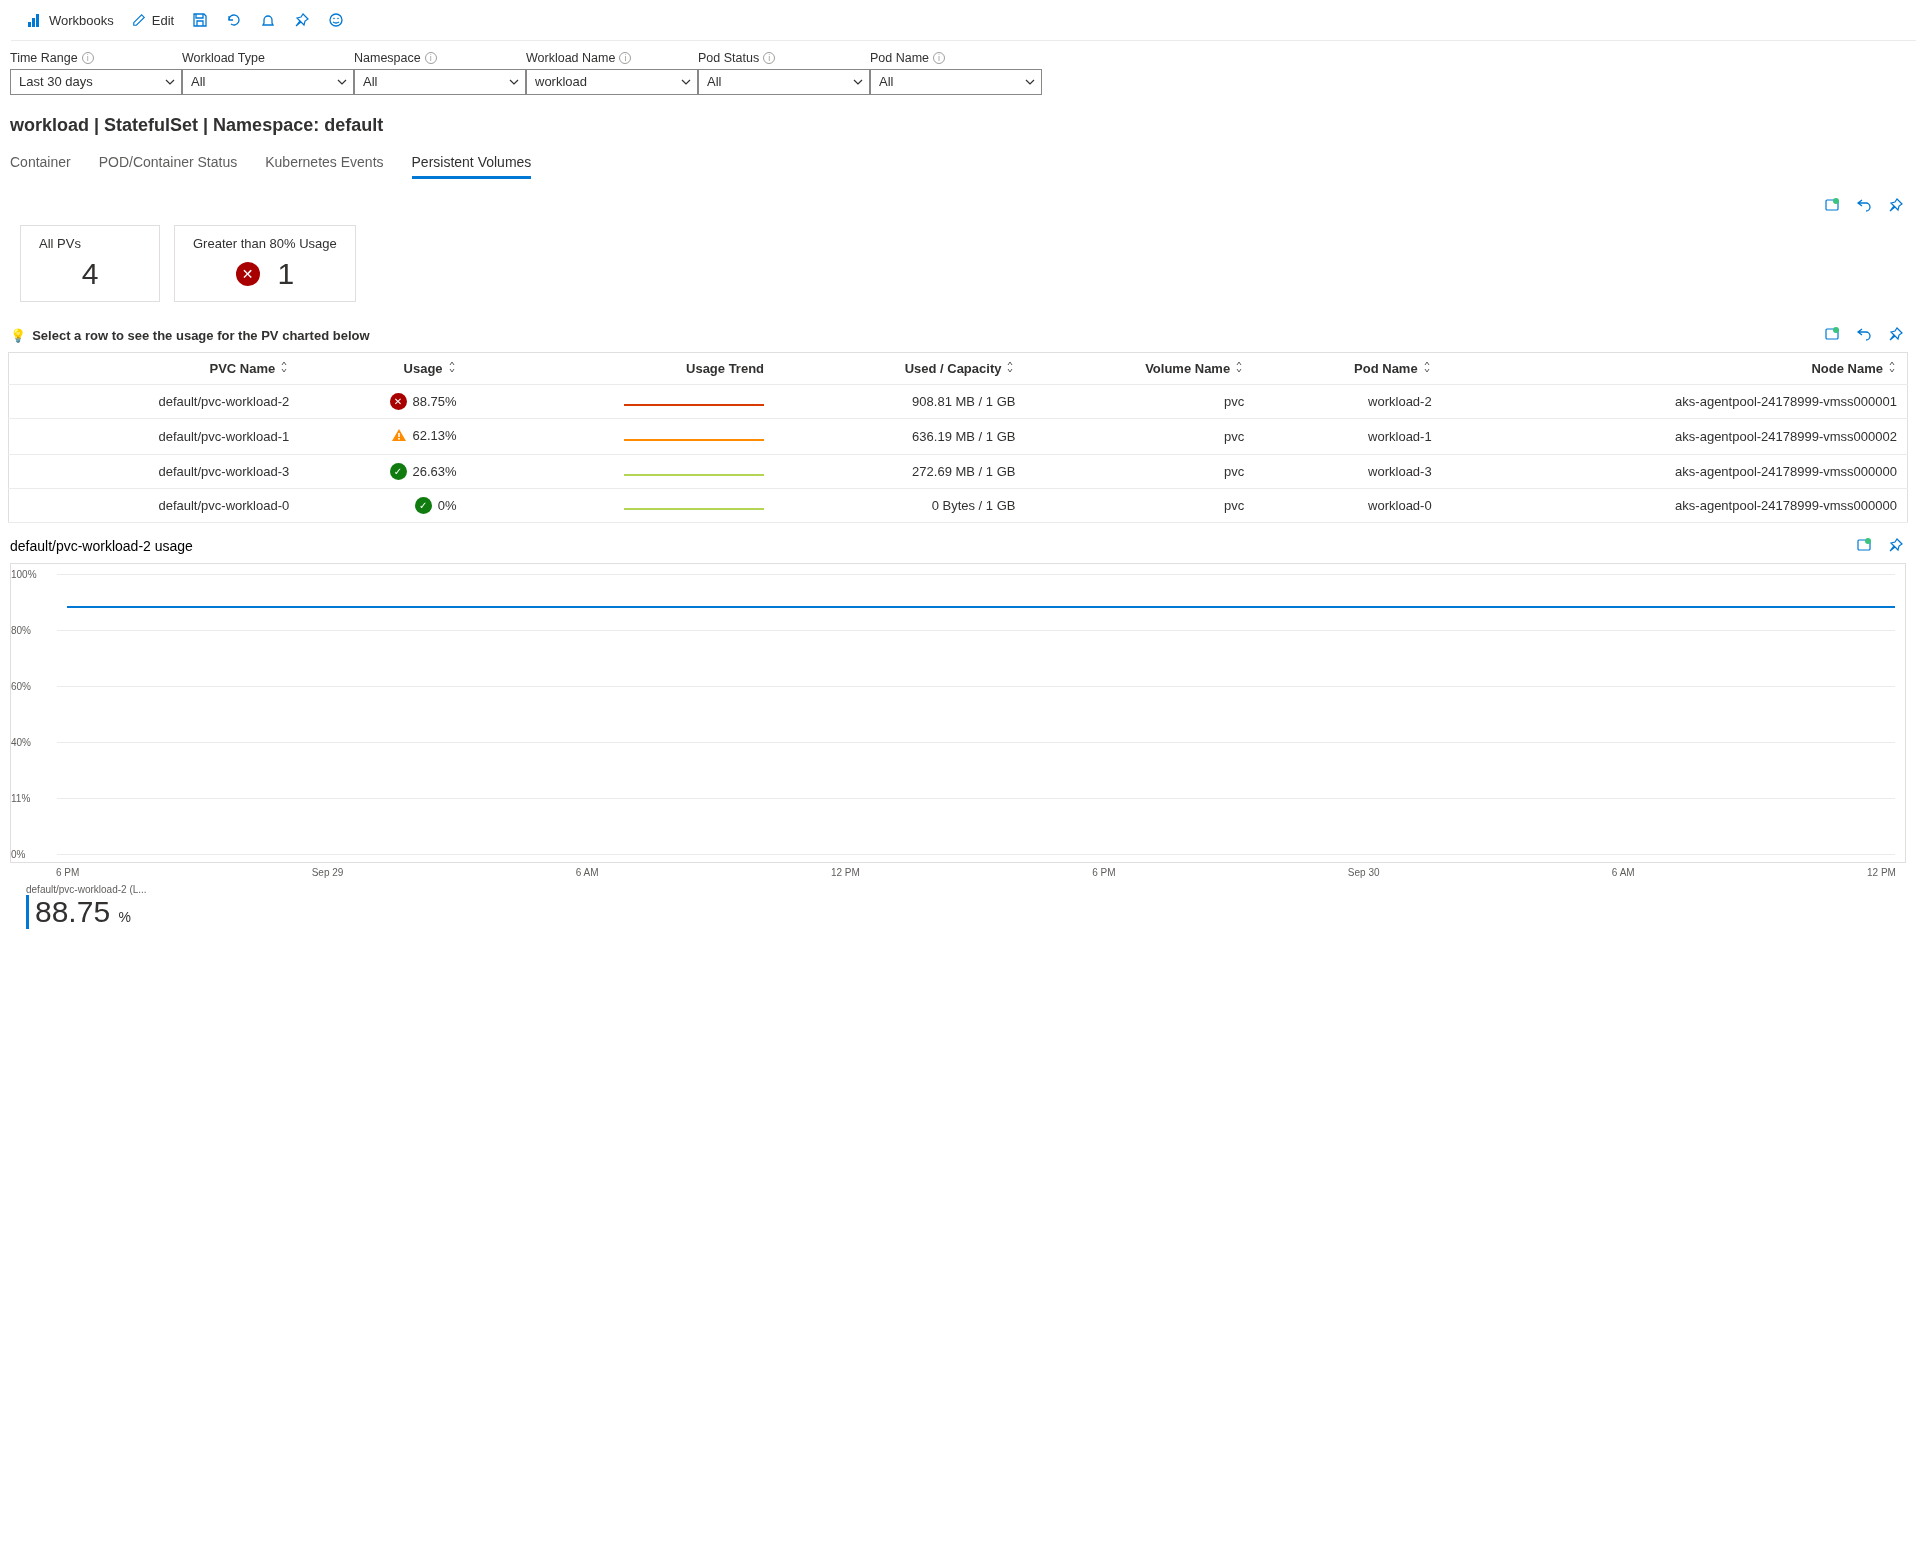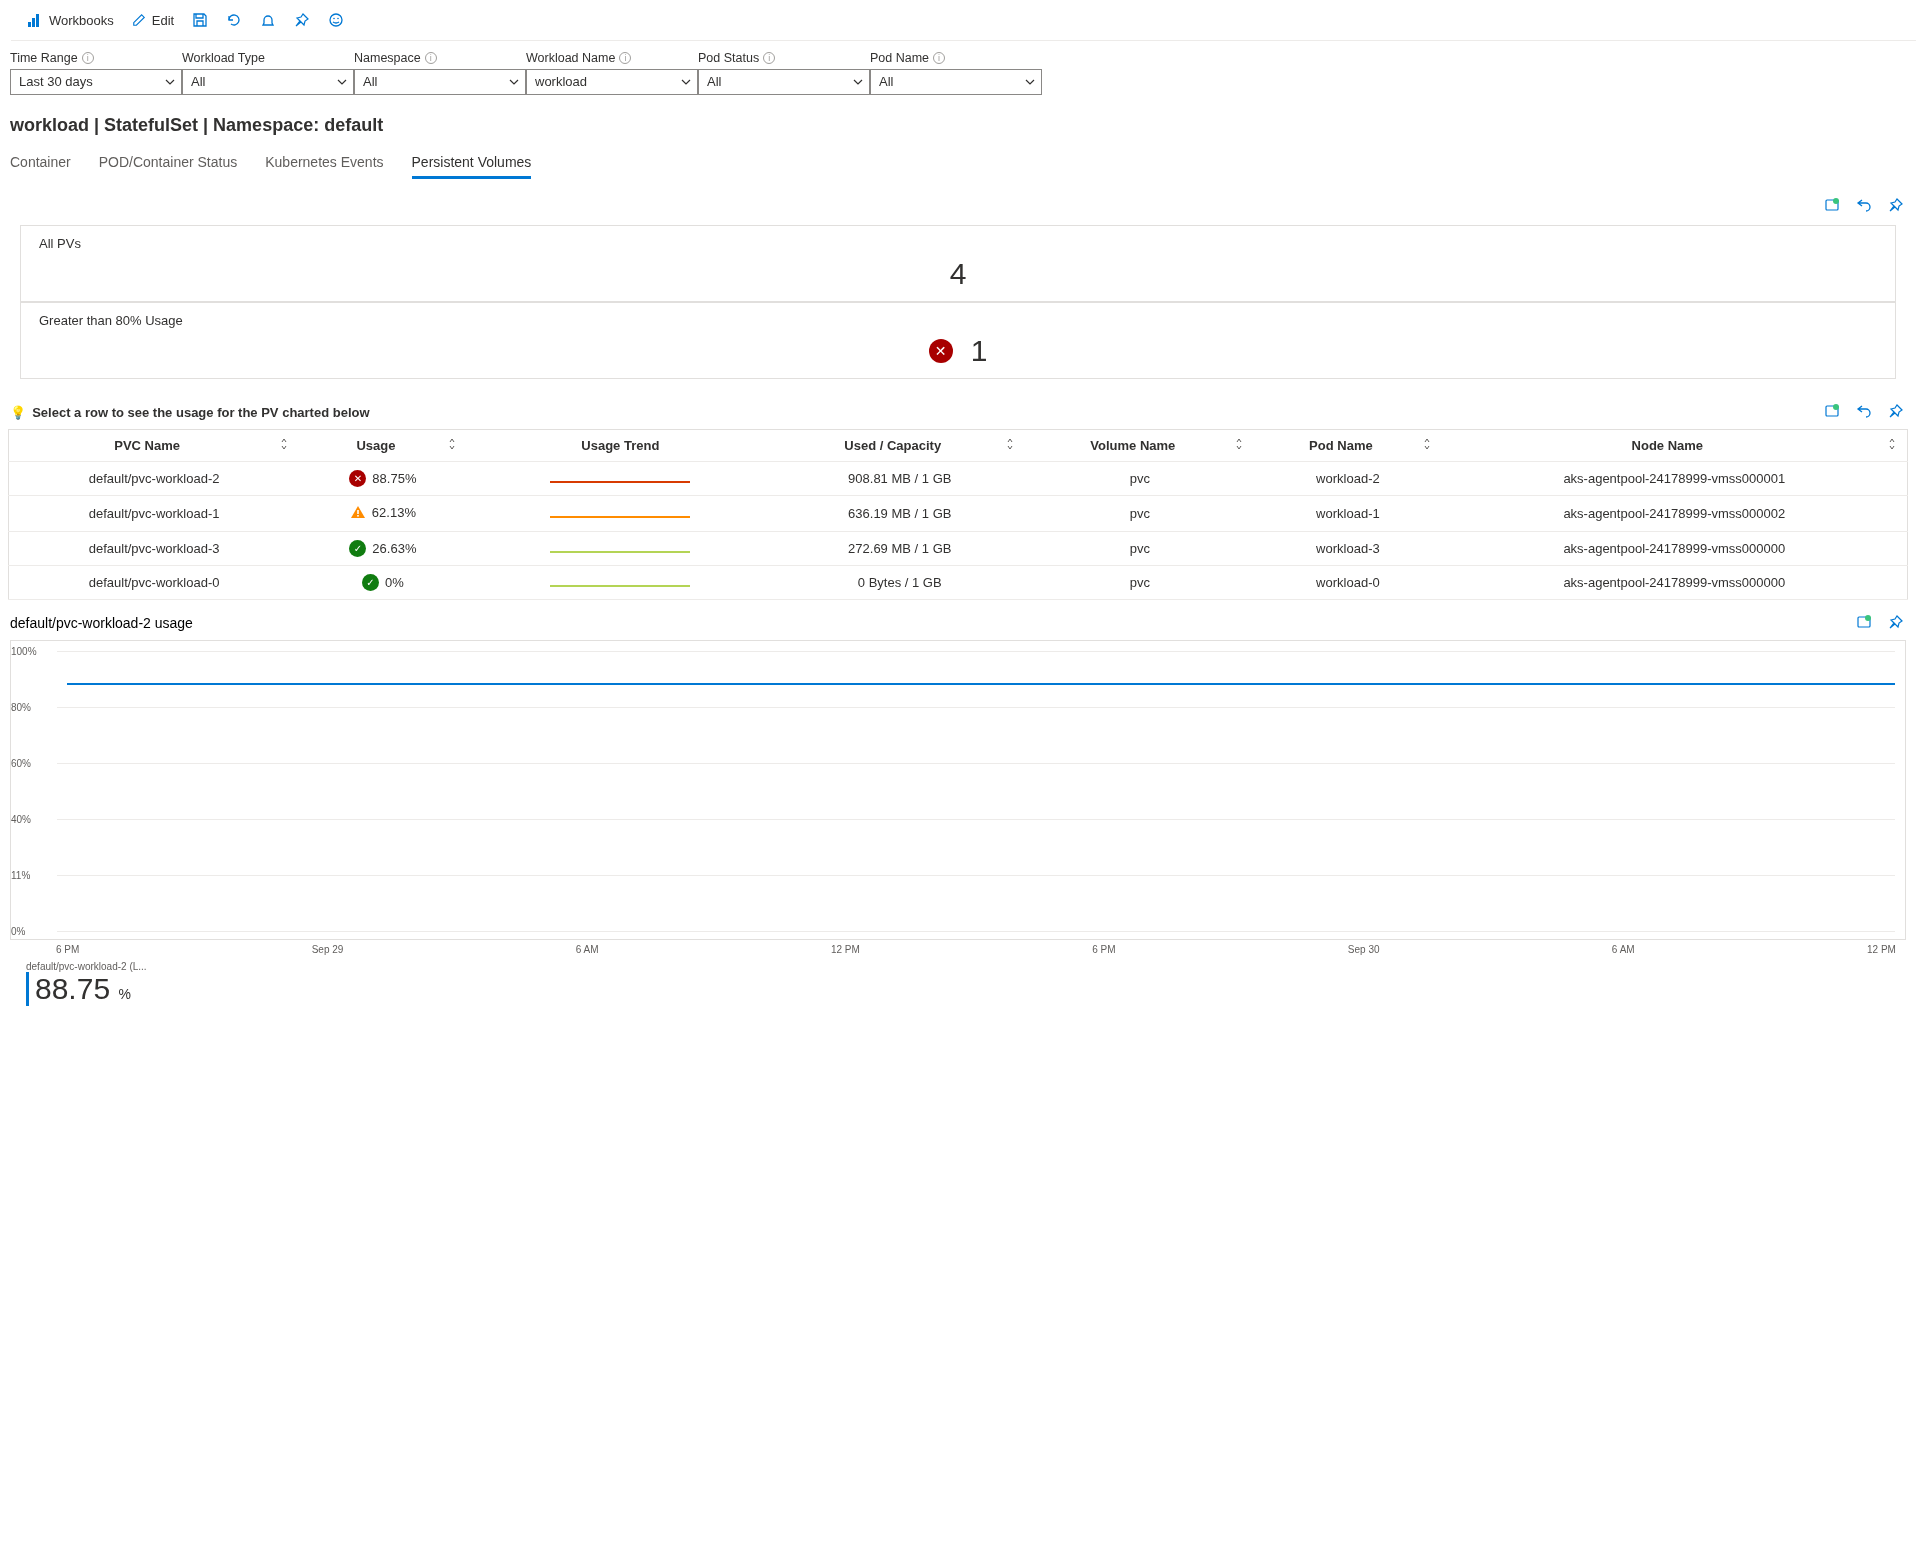--- a/index.html
+++ b/index.html
@@ -12,30 +12,30 @@
 .filter-label{font-size:12.5px;color:#323130;display:flex;align-items:center;gap:4px;}
 .info-icon{display:inline-block;width:12px;height:12px;border:1px solid #a19f9d;border-radius:50%;font-size:9px;line-height:10px;text-align:center;color:#a19f9d;}
 .select{position:relative;width:172px;height:26px;border:1px solid #8a8886;padding:4px 22px 4px 8px;font-size:13px;background:#fff;cursor:pointer;}
 .select .chev{position:absolute;right:6px;top:7px;}
 .page-title{font-size:18px;font-weight:600;padding:14px 10px 6px 10px;}
 .tabs{display:flex;gap:28px;padding:6px 10px 8px 10px;}
 .tab{font-size:14px;color:#605e5c;padding:6px 0;cursor:pointer;}
 .tab.active{color:#323130;border-bottom:3px solid #0078d4;font-weight:400;}
 .section-actions{display:flex;gap:14px;padding:10px 10px 0 10px;justify-content:flex-end;}
 .action-icon{width:18px;height:18px;color:#0078d4;cursor:pointer;}
-.cards{display:flex;padding:10px 20px;flex-direction:column;}
+.cards{display:flex;gap:14px;padding:10px 20px;}
 .card{border:1px solid #e1dfdd;padding:10px 18px;min-width:140px;}
 .card-label{font-size:13px;color:#323130;text-align:left;margin-bottom:6px;}
 .card-body{display:flex;align-items:center;justify-content:center;gap:18px;}
 .card-value{font-size:30px;font-weight:400;}
 .status-dot{width:24px;height:24px;border-radius:50%;display:flex;align-items:center;justify-content:center;font-size:14px;color:#fff;flex-shrink:0;}
 .hint-row{display:flex;justify-content:space-between;align-items:center;padding:14px 10px 4px 10px;}
 .hint{font-size:13px;font-weight:600;display:flex;align-items:center;gap:6px;}
 .table{width:calc(100% - 16px);margin:4px 8px;border:1px solid #e1dfdd;border-collapse:collapse;}
-.table th,.table td{text-align:center;padding:8px 10px;font-size:13px;border-bottom:1px solid #edebe9;}
+.table th,.table td{text-align:right;padding:8px 10px;font-size:13px;border-bottom:1px solid #edebe9;}
 .table th{font-weight:600;background:#fff;}
 .sort-icon{font-size:10px;color:#605e5c;margin-left:4px;display:inline-flex;flex-direction:column;line-height:6px;float:right;}
 .icon-cell{display:inline-flex;align-items:center;gap:6px;}
 .status-sm{width:17px;height:17px;border-radius:50%;display:inline-flex;align-items:center;justify-content:center;font-size:10px;color:#fff;flex-shrink:0;}
 .trend-line{display:inline-block;width:140px;height:2px;}
 .chart-wrap{padding:10px 10px;}
 .chart-title-row{display:flex;justify-content:space-between;align-items:center;font-size:14px;color:#000000;margin-bottom:8px;}
 .chart{border:1px solid #e1dfdd;position:relative;height:300px;padding:10px 10px 10px 46px;background:#fff;}
 .ylab{position:absolute;left:0;font-size:10px;color:#605e5c;transform:translateY(-50%);}
 .grid-line{position:absolute;left:46px;right:10px;height:1px;background:#edebe9;}

